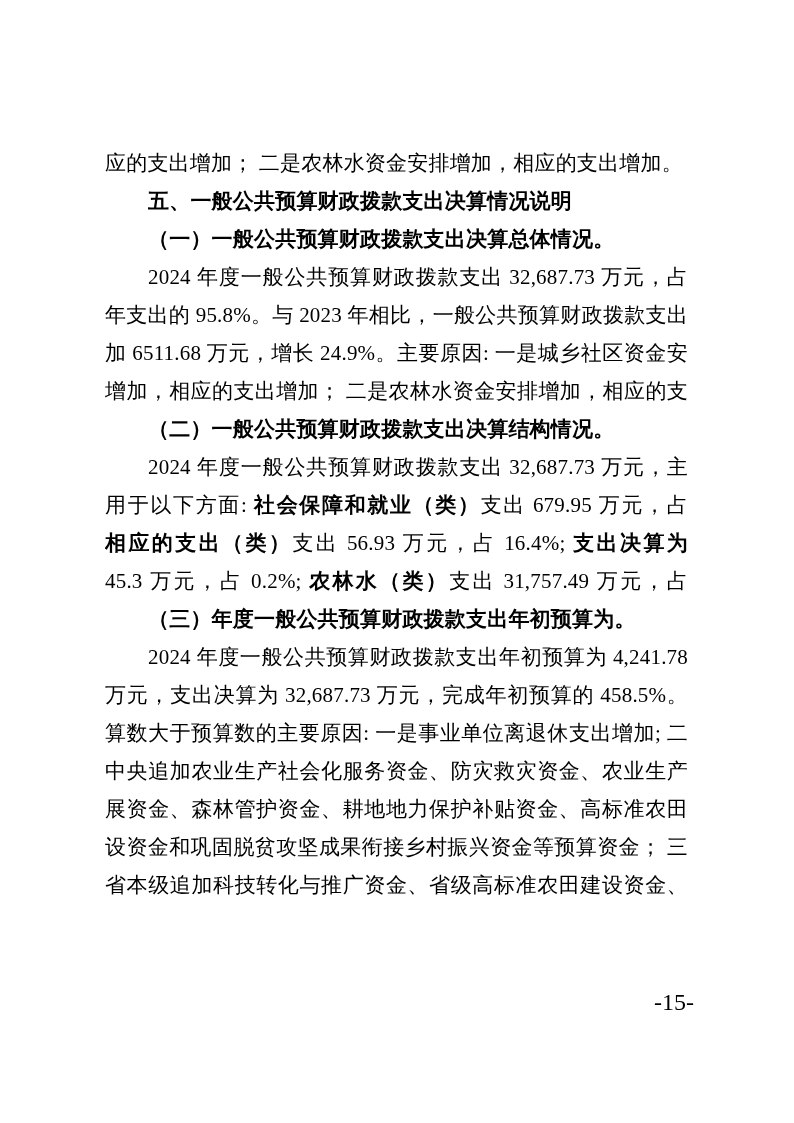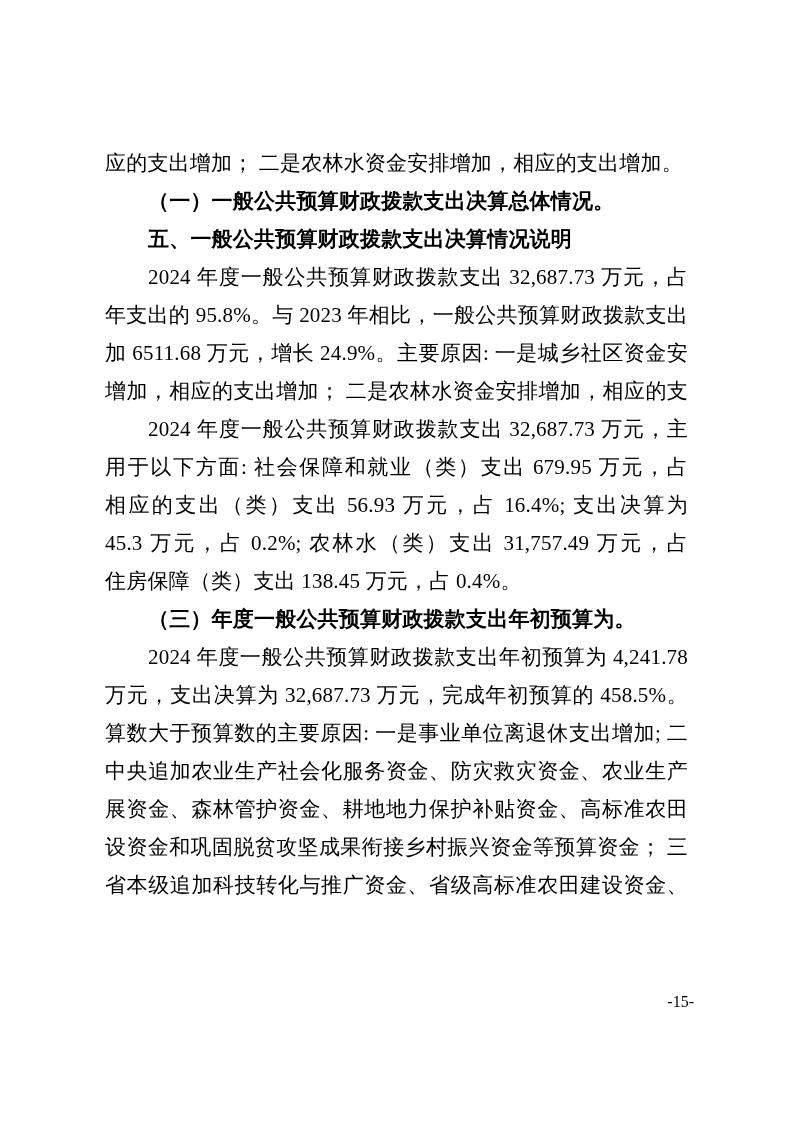--- a/index.html
+++ b/index.html
@@ -37,53 +37,53 @@
   }
   .line.indent {
     text-indent: 43px;
   }
   .line .seg {
     font-family: "Liberation Serif", "DejaVu Serif", serif;
     font-weight: 400;
   }
   .line .seg.b {
     font-family: "Liberation Sans", "DejaVu Sans", sans-serif;
-    font-weight: 400;
+    font-weight: 700;
   }
   .line.heading .seg {
     font-family: "Liberation Sans", "DejaVu Sans", sans-serif;
     font-weight: 700;
   }
   .page-number {
     position: absolute;
     top: 988px;
     right: 100px;
-    font-size: 16px;
+    font-size: 24px;
     line-height: 28px;
     font-family: "Liberation Serif", "DejaVu Serif", serif;
     color: #000000;
   }
 </style>
 </head>
 <body>
 
 <div class="page">
   <div class="text-block" id="doc-lines">
       <div class="line"><span class="seg">应的支出增加； 二是农林水资金安排增加，相应的支出增加。</span></div>
+      <div class="line indent heading"><span class="seg b">五、一般公共预算财政拨款支出决算情况说明</span></div>
       <div class="line indent heading"><span class="seg b">（一）一般公共预算财政拨款支出决算总体情况。</span></div>
-      <div class="line indent heading"><span class="seg b">五、一般公共预算财政拨款支出决算情况说明</span></div>
       <div class="line justify indent"><span class="seg">2024 年度一般公共预算财政拨款支出 32,687.73 万元，占本</span></div>
       <div class="line justify"><span class="seg">年支出的 95.8%。与 2023 年相比，一般公共预算财政拨款支出增</span></div>
       <div class="line justify"><span class="seg">加 6511.68 万元，增长 24.9%。主要原因: 一是城乡社区资金安排</span></div>
       <div class="line justify"><span class="seg">增加，相应的支出增加； 二是农林水资金安排增加，相应的支出</span></div>
+      <div class="line indent heading"><span class="seg b">（二）一般公共预算财政拨款支出决算结构情况。</span></div>
       <div class="line justify indent"><span class="seg">2024 年度一般公共预算财政拨款支出 32,687.73 万元，主要</span></div>
       <div class="line justify"><span class="seg">用于以下方面: </span><span class="seg b">社会保障和就业（类）</span><span class="seg">支出 679.95 万元，占 2.1%;</span></div>
       <div class="line justify"><span class="seg b">相应的支出（类）</span><span class="seg">支出 56.93 万元，占 16.4%; </span><span class="seg b">支出决算为（类）</span><span class="seg">支出</span></div>
       <div class="line justify"><span class="seg">45.3 万元，占 0.2%; </span><span class="seg b">农林水（类）</span><span class="seg">支出 31,757.49 万元，占 97.1%;</span></div>
-      <div class="line"><span class="seg b">住房保障（类）</span><span class="seg">支出 138.45 万元，占 0.4%。</span></div>
       <div class="line indent heading"><span class="seg b">（三）年度一般公共预算财政拨款支出年初预算为。</span></div>
       <div class="line justify indent"><span class="seg">2024 年度一般公共预算财政拨款支出年初预算为 4,241.78</span></div>
       <div class="line justify"><span class="seg">万元，支出决算为 32,687.73 万元，完成年初预算的 458.5%。决</span></div>
       <div class="line justify"><span class="seg">算数大于预算数的主要原因: 一是事业单位离退休支出增加; 二是</span></div>
       <div class="line justify"><span class="seg">中央追加农业生产社会化服务资金、防灾救灾资金、农业生产发</span></div>
       <div class="line justify"><span class="seg">展资金、森林管护资金、耕地地力保护补贴资金、高标准农田建</span></div>
       <div class="line justify"><span class="seg">设资金和巩固脱贫攻坚成果衔接乡村振兴资金等预算资金； 三是</span></div>
       <div class="line justify"><span class="seg">省本级追加科技转化与推广资金、省级高标准农田建设资金、省</span></div>
     </div>
   <div class="page-number">-15-</div>

